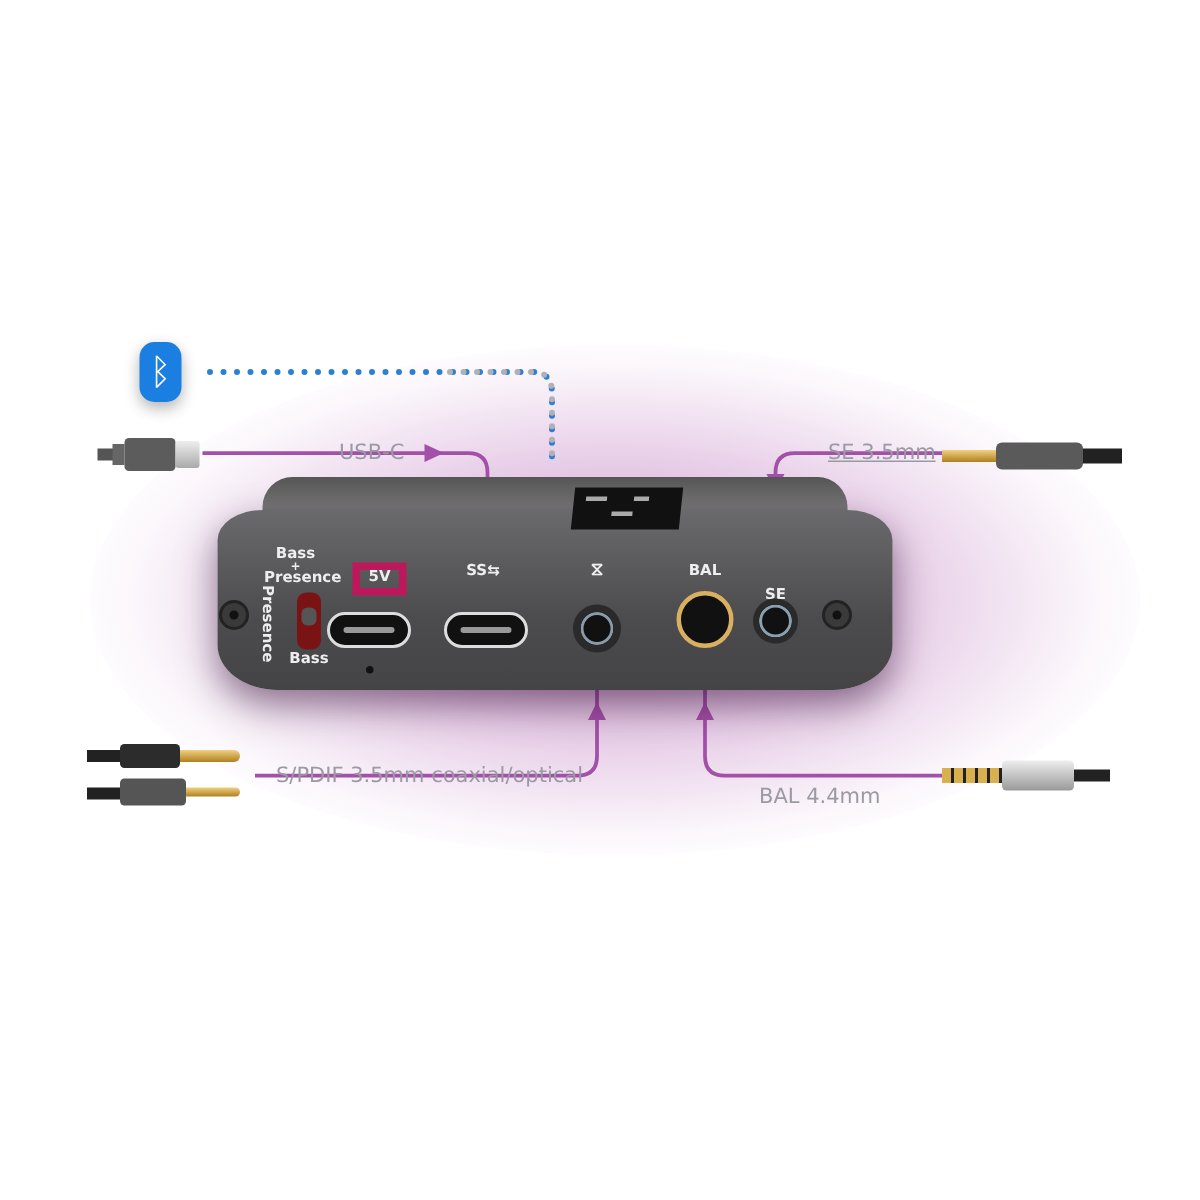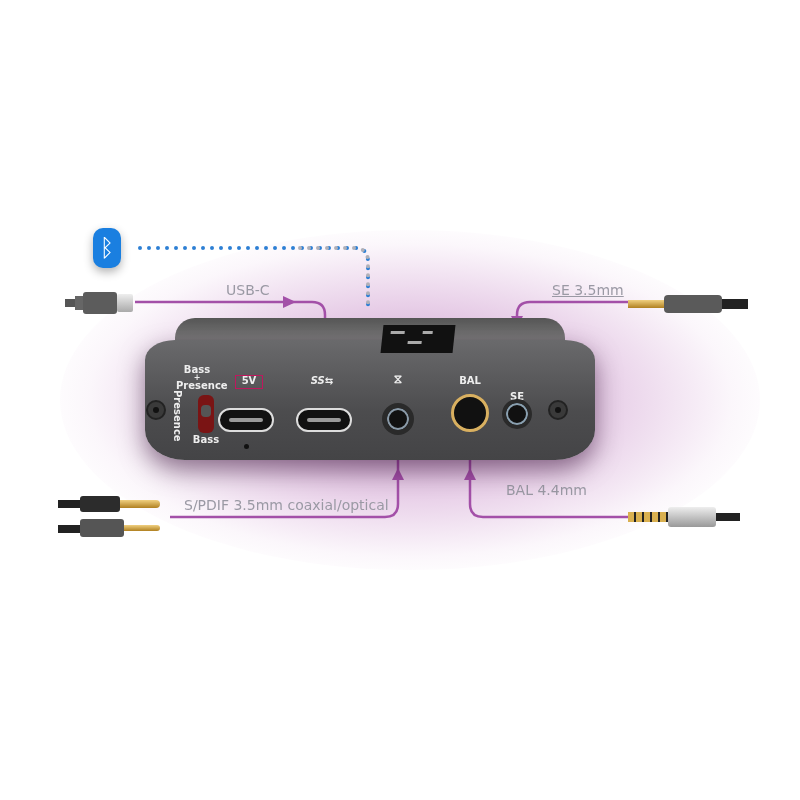--- a/index.html
+++ b/index.html
@@ -13,21 +13,21 @@
   .screen{position:absolute;left:382px;top:325px;width:72px;height:28px;background:#111;transform:skewX(-6deg);}
   .screen i{position:absolute;background:#aaa;height:3px;}
   .lbl{position:absolute;color:#eee;font-size:10px;font-weight:bold;text-align:center;line-height:10px;}
   .usbc{position:absolute;width:56px;height:24px;border-radius:12px;background:#111;border:2px solid #ddd;box-sizing:border-box;}
   .usbc:after{content:"";position:absolute;left:9px;right:9px;top:8px;height:4px;background:#999;border-radius:2px;}
   .jack{position:absolute;border-radius:50%;background:#111;box-sizing:border-box;}
   .screw{position:absolute;width:20px;height:20px;border-radius:50%;background:#3a3a3a;border:2px solid #222;box-sizing:border-box;}
   .screw:after{content:"";position:absolute;left:5px;top:5px;width:6px;height:6px;border-radius:50%;background:#111;}
   .switch{position:absolute;left:198px;top:395px;width:16px;height:38px;border-radius:6px;background:#7a1414;}
   .switch:after{content:"";position:absolute;left:3px;top:10px;width:10px;height:12px;border-radius:4px;background:#555;}
-  .caption{position:absolute;color:#9a99a4;font-family:"DejaVu Sans",sans-serif;font-size:14px;}
+  .caption{position:absolute;color:#9a99a4;font-family:"DejaVu Sans",sans-serif;font-size:14px;margin-top:12px;}
   svg.lines{position:absolute;left:0;top:0;}
   .bt{position:absolute;left:93px;top:228px;width:28px;height:40px;border-radius:10px;background:#1a7fe0;color:#fff;
     font-size:24px;text-align:center;line-height:40px;box-shadow:0 4px 10px rgba(0,0,0,0.3);}
   .plug{position:absolute;}
 </style>
 </head>
 <body>
 
 <div class="glow"></div>
 
@@ -75,21 +75,21 @@
 
 <div class="plug" style="left:628px;top:505px;width:112px;height:24px;">
   <div style="position:absolute;left:0;top:7px;width:40px;height:10px;background:repeating-linear-gradient(90deg,#d9b050 0 6px,#222 6px 8px);"></div>
   <div style="position:absolute;left:40px;top:2px;width:48px;height:20px;background:linear-gradient(#eee,#999);border-radius:3px;"></div>
   <div style="position:absolute;left:88px;top:8px;width:24px;height:8px;background:#222;"></div>
 </div>
 
 <span class="caption" style="left:226px;top:282px;">USB-C</span>
 <span class="caption" style="left:552px;top:282px;text-decoration:underline;">SE 3.5mm</span>
 <span class="caption" style="left:184px;top:497px;">S/PDIF 3.5mm coaxial/optical</span>
-<span class="caption" style="left:506px;top:482px;">BAL 4.4mm</span>
+<span class="caption" style="left:506px;top:511px;">BAL 4.4mm</span>
 
 <div class="device-top"></div>
 <div class="device"></div>
 <div class="screen">
   <i style="left:8px;top:6px;width:14px;"></i>
     <i style="left:40px;top:6px;width:10px;"></i>
     <i style="left:26px;top:16px;width:14px;"></i>
 </div>
 
 <div class="screw" style="left:146px;top:400px;"></div>
@@ -97,25 +97,25 @@
 
 <div class="lbl" style="left:176px;top:365px;width:42px;">
   <div>Bass</div>
   <div style="font-size:8px;line-height:6px;">+</div>
   <div>Presence</div>
 </div>
 <div class="lbl" style="left:152px;top:410px;width:50px;transform:rotate(90deg);">Presence</div>
 <div class="switch"></div>
 <div class="lbl" style="left:186px;top:435px;width:40px;">Bass</div>
 
-<div class="lbl" style="left:235px;top:375px;width:26px;height:12px;border:1px solid #be185d;">5V</div>
+<div class="lbl" style="left:235px;top:375px;width:26px;height:12px;border:5px solid #be185d;">5V</div>
 <div class="usbc" style="left:218px;top:408px;"></div>
 <div style="position:absolute;left:244px;top:444px;width:5px;height:5px;border-radius:50%;background:#111;"></div>
 
-<div class="lbl" style="left:302px;top:376px;width:40px;font-style:italic;">
+<div class="lbl" style="left:302px;top:376px;width:40px;">
   <span>SS</span><span>⇆</span>
 </div>
 <div class="usbc" style="left:296px;top:408px;"></div>
 
 <div class="lbl" style="left:388px;top:374px;width:20px;font-size:12px;">⧖</div>
 <div class="jack" style="left:382px;top:403px;width:32px;height:32px;border:5px solid #2a2a2a;box-shadow:0 0 0 2px #8a9aa8 inset;"></div>
 
 <div class="lbl" style="left:455px;top:376px;width:30px;">BAL</div>
 <div class="jack" style="left:451px;top:394px;width:38px;height:38px;border:3px solid #d9b060;"></div>
 

